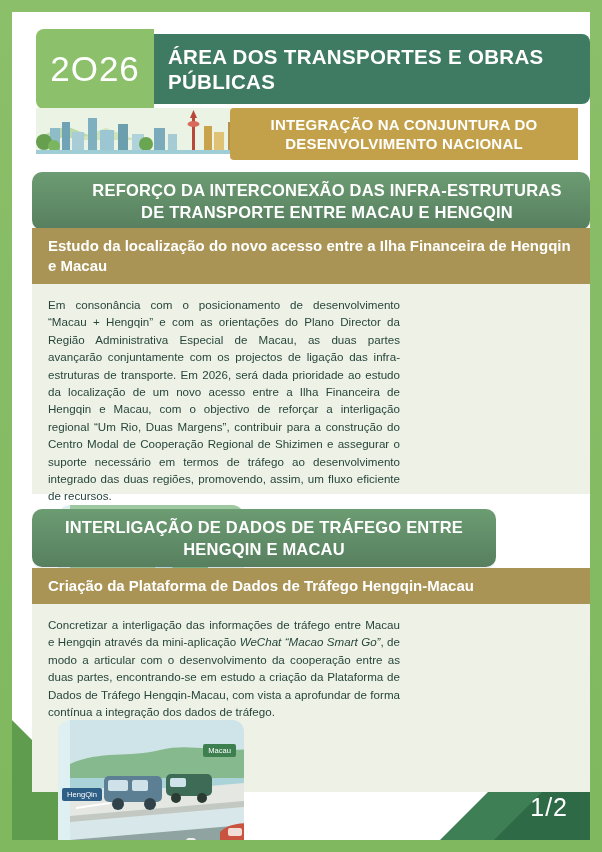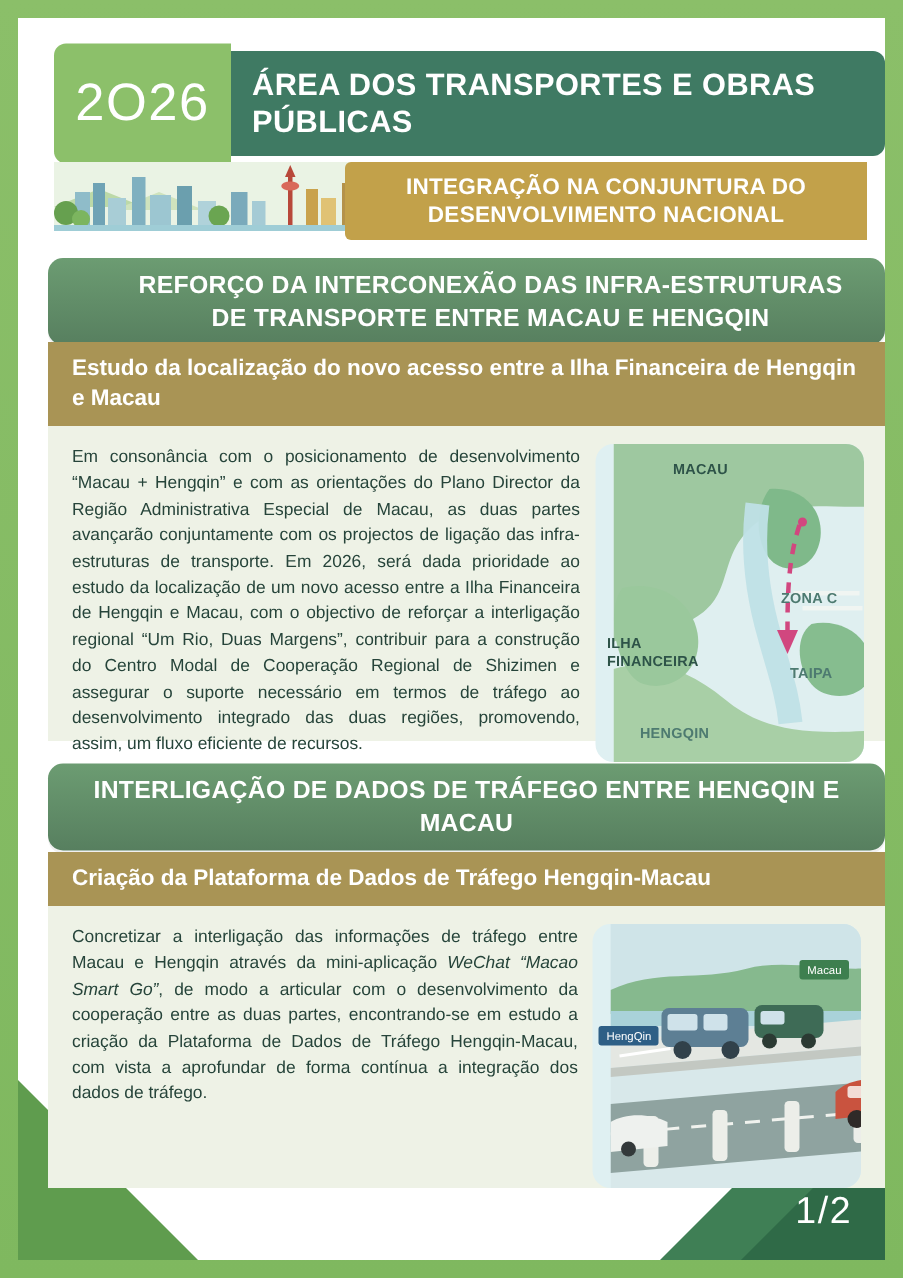--- a/index.html
+++ b/index.html
@@ -131,38 +131,39 @@
   }
   .sec-head span {
     color: #ffffff;
     font-size: 16.5px;
     font-weight: bold;
     line-height: 22px;
     letter-spacing: 0.2px;
     text-transform: uppercase;
   }
   #sec1-head { left: 20px; top: 160px; width: 558px; height: 58px; padding-left: 48px; }
-  #sec2-head { left: 20px; top: 497px; width: 558px; height: 58px; }
+  #sec2-head { left: 20px; top: 497px; width: 464px; height: 58px; }
 
   
   .card {
     position: absolute;
     background: #eef2e6;
   }
   .card-head {
     background: #a99455;
     color: #ffffff;
     font-size: 15px;
     font-weight: bold;
     line-height: 20px;
     padding: 8px 14px 8px 16px;
   }
   .card-body {
     padding: 12px 16px 10px 16px;
     display: flex;
+    flex-direction: column;
   }
   .card-text {
     color: #26443a;
     font-size: 11.6px;
     line-height: 17.4px;
     text-align: justify;
   }
   .card-text .it { font-style: italic; }
 
   #card1 { left: 20px; top: 216px; width: 558px; height: 266px; }

